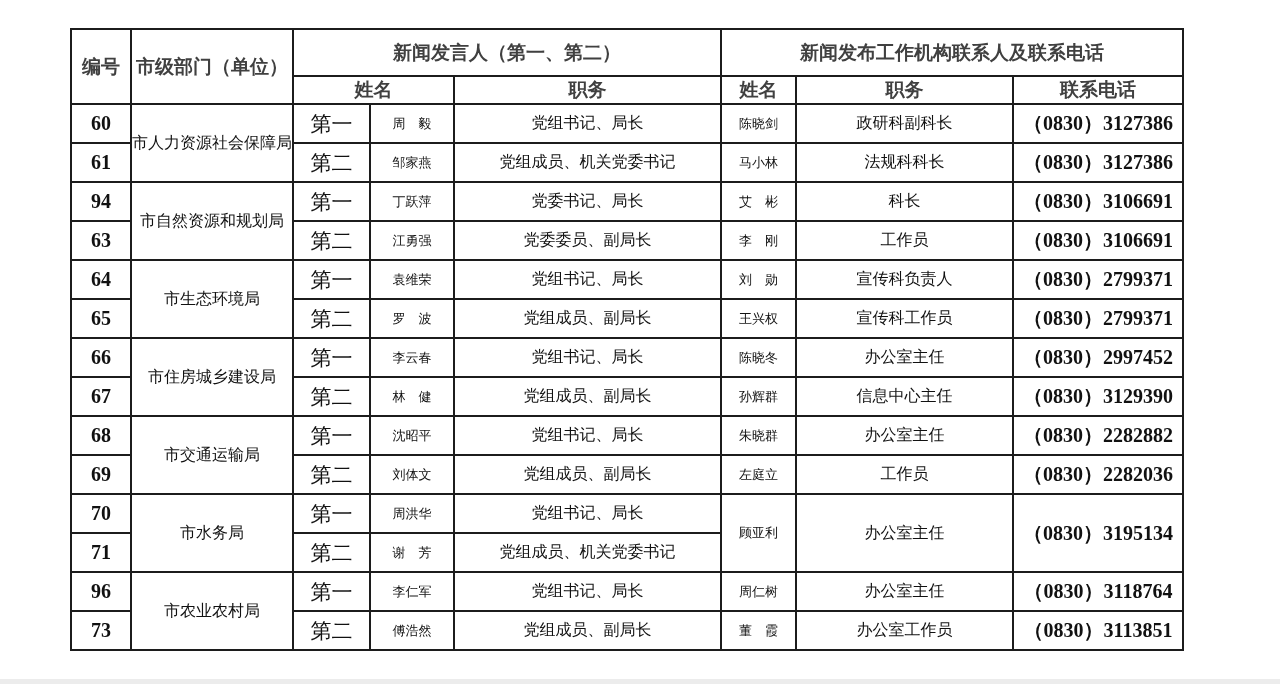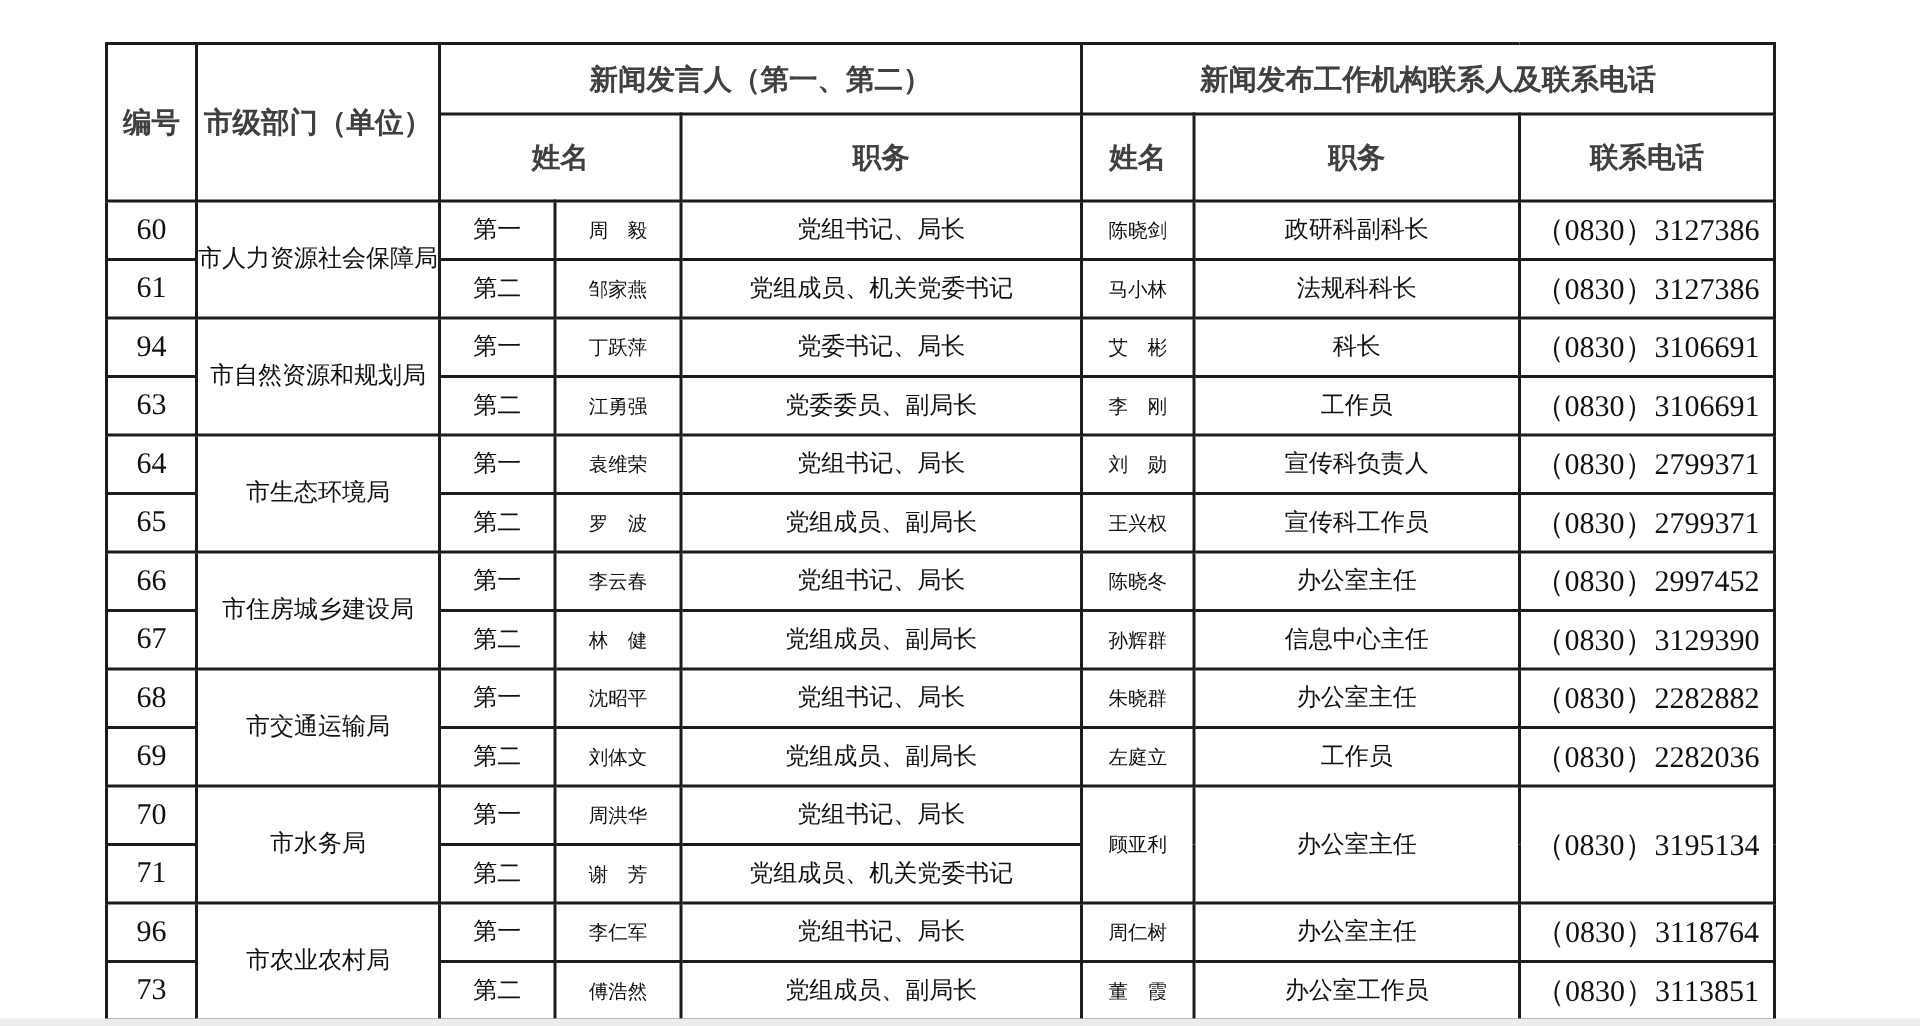--- a/index.html
+++ b/index.html
@@ -28,44 +28,44 @@
   }
   table.directory th,
   table.directory td {
     border: 2px solid #1c1c1c;
     text-align: center;
     vertical-align: middle;
     padding: 0;
     overflow: hidden;
   }
   tr.h1 { height: 47px; }
-  tr.h2 { height: 58px; }
+  tr.h2 { height: 28px; }
   tbody tr { height: 39px; }
 
   th {
     font-family: "Liberation Sans", "DejaVu Sans", sans-serif;
     font-weight: bold;
     font-size: 19px;
     color: #404040;
   }
   td {
     font-size: 20px;
     font-weight: normal;
   }
   td.num, td.phone {
     font-family: "Liberation Serif", "DejaVu Serif", serif;
-    font-weight: normal;
+    font-weight: bold;
     font-size: 20px;
   }
   td.dept {
     padding: 0 16px;
     line-height: 38px;
     font-size: 16px;
   }
-  td.rank { font-size: 16px; }
+  td.rank { font-size: 21px; }
   td.name { font-size: 13px; }
   td.pos  { font-size: 16px; }
   .bottom-strip {
     position: absolute;
     left: 0;
     bottom: 0;
     width: 1280px;
     height: 5px;
     background: #ececec;
   }

